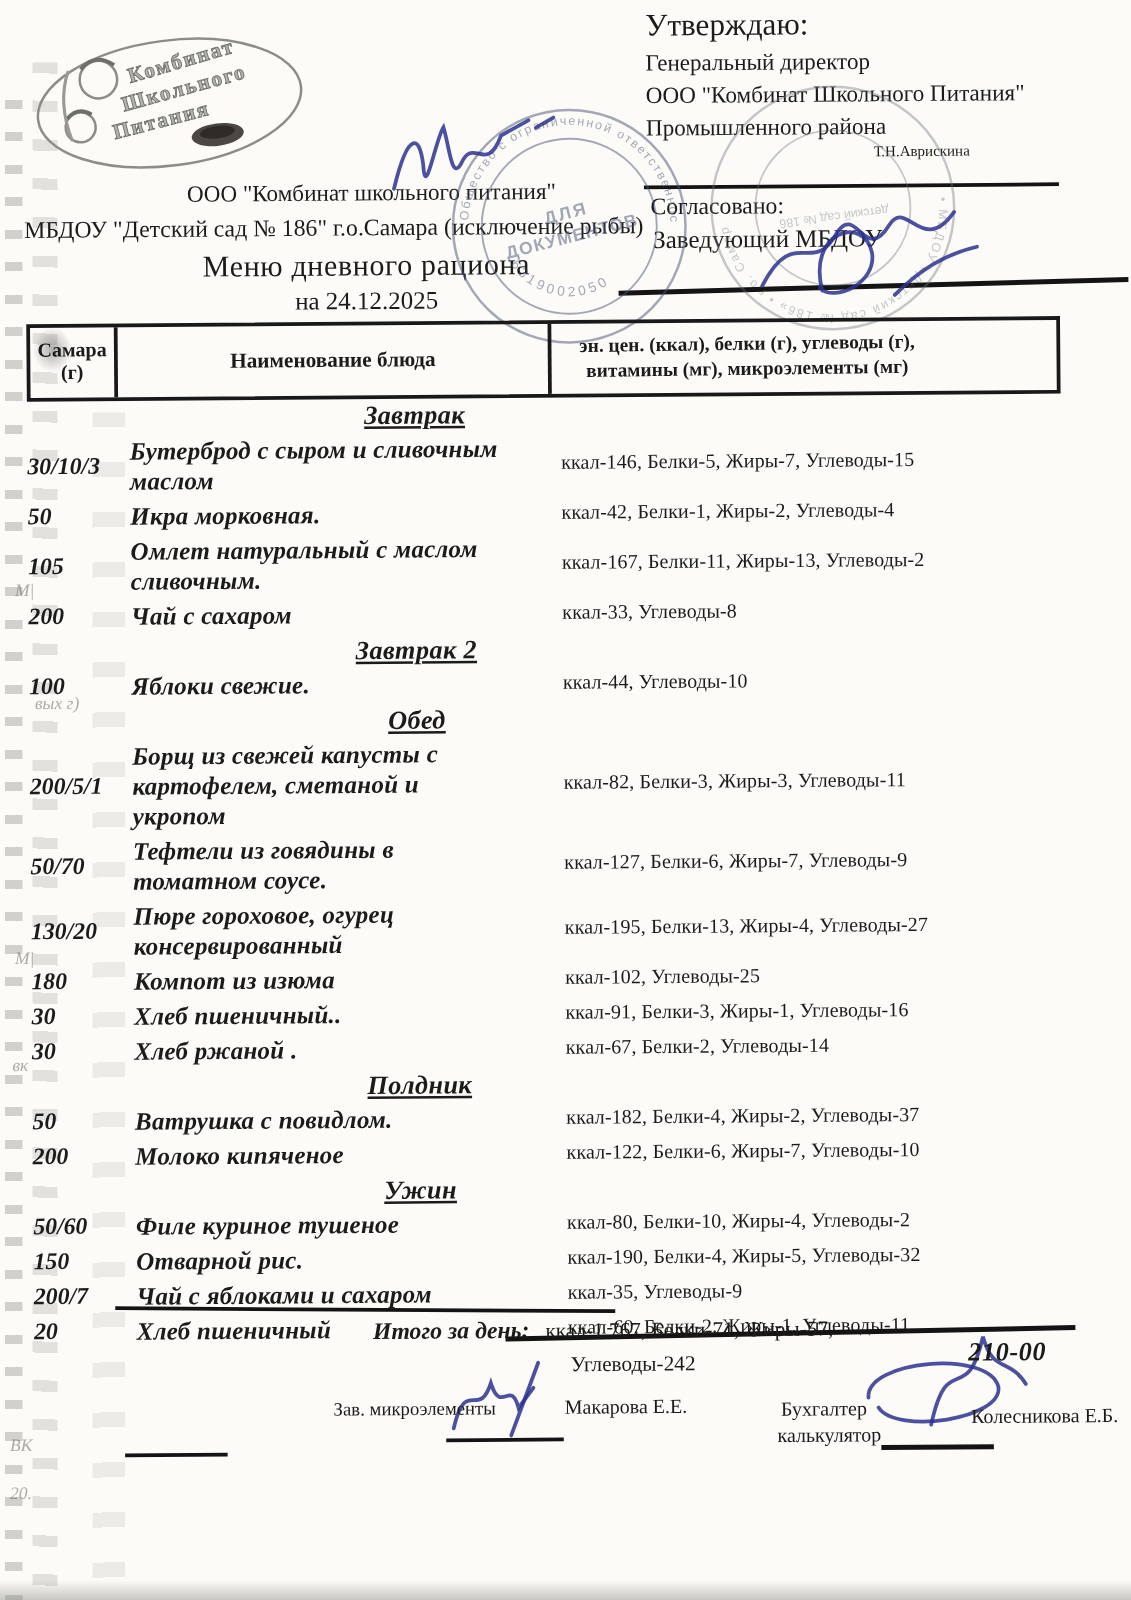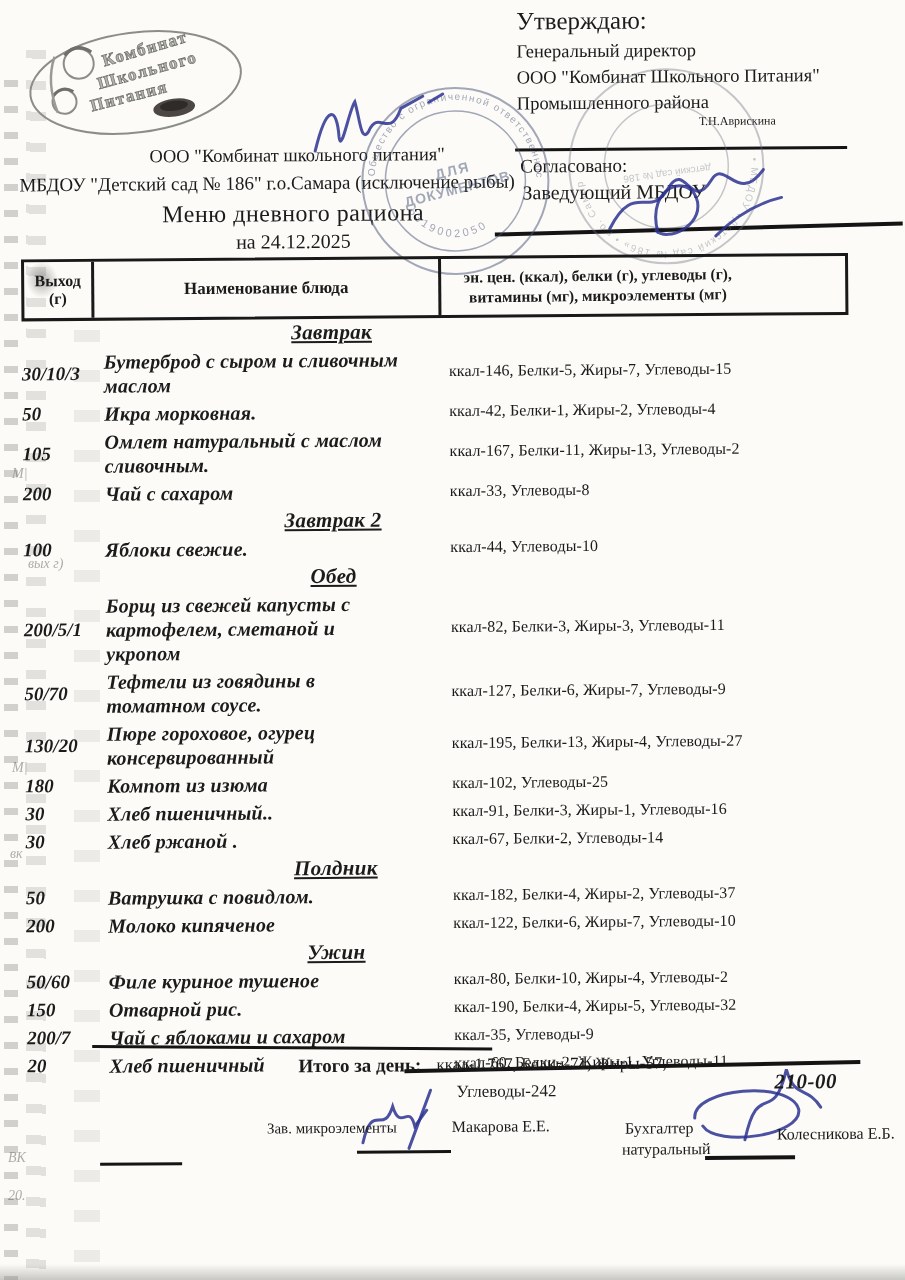--- a/index.html
+++ b/index.html
@@ -1,20 +1,20 @@
 <!DOCTYPE html>
 <html><head>
 <meta charset="utf-8">
 <style>
   html,body{margin:0;padding:0;background:#e8e8e6;}
   .page{position:relative;width:905px;height:1280px;background:#fcfbf8;overflow:hidden;
         font-family:"Liberation Serif","DejaVu Serif",serif;color:#1b1b1b;}
   .tilt{position:absolute;inset:0;transform:rotate(-0.45deg);transform-origin:50% 40%;}
   .abs{position:absolute;}
-  .b{font-weight:bold;} .i{font-style:italic;}
+  .b{font-weight:bold;font-style:italic;} .i{font-style:italic;}
   .line{position:absolute;background:#141414;}
   
   .thead{position:absolute;left:23px;top:256px;width:827px;height:62px;box-sizing:border-box;
          border:3px solid #191919;display:grid;grid-template-columns:70px 347px 313px 1fr;}
   .thead .cell{border-right:3px solid #191919;display:flex;align-items:center;justify-content:center;
                text-align:center;padding:2px 4px;box-sizing:border-box;}
   .thead .cell:last-child{border-right:none;}
   .c1{font-size:16px;font-weight:bold;}
   .c2{font-size:17px;font-weight:bold;}
   .c3{font-size:15.5px;font-weight:bold;line-height:1.3;transform:rotate(-0.3deg);}
@@ -142,21 +142,21 @@
     <svg style="left:348px;top:1086px;" width="105" height="72" viewBox="0 0 105 72">
       <path class="sig" d="M10,56 C20,14 30,50 40,20 C48,46 56,16 62,40 L74,24"></path>
       <path class="sig" d="M56,62 L78,4"></path>
     </svg>
     <svg style="left:668px;top:1058px;" width="160" height="105" viewBox="0 0 160 105">
       <path class="sig" d="M22,62 C20,32 118,24 126,54 C130,80 44,92 30,70"></path>
       <path class="sig" d="M72,84 C86,22 100,72 114,14 C122,44 134,30 148,52"></path>
     </svg>
 
     <div class="thead">
-      <div class="cell c1">Выход (г)</div>
+      <div class="cell c1">Самара (г)</div>
       <div class="cell c2">Наименование блюда</div>
       <div class="cell c3">эн. цен. (ккал), белки (г), углеводы (г), витамины (мг), микроэлементы (мг)</div>
     </div>
 
     <div class="menu">
 
       <div class="sec">Завтрак</div>
       <div class="row">
         <span class="w">30/10/3</span>
         <span class="d">Бутерброд с сыром и сливочным маслом</span>
@@ -257,18 +257,18 @@
     <div class="abs b" style="left:294px;top:1054px;font-size:19px;">Итого за день:</div>
     <div class="abs" style="left:432px;top:1055px;font-size:17px;">ккал-1 767, Белки-71, Жиры-57,</div>
     <div class="abs" style="left:432px;top:1082px;font-size:17px;margin-left:20px;">Углеводы-242</div>
     <div class="abs b i" style="left:770px;top:1072px;font-size:21px;letter-spacing:.5px;">210-00</div>
 
     <div class="line" style="left:95px;top:1160px;width:82px;height:3px;"></div>
     <div class="abs" style="left:262px;top:1119px;font-size:15px;">Зав. микроэлементы</div>
     <div class="line" style="left:352px;top:1150px;width:94px;height:3px;"></div>
     <div class="abs" style="left:447px;top:1118px;font-size:16px;">Макарова Е.Е.</div>
     <div class="abs" style="left:620px;top:1121px;font-size:16px;">Бухгалтер</div>
-    <div class="abs" style="left:617px;top:1142px;font-size:16px;">натуральный</div>
+    <div class="abs" style="left:617px;top:1142px;font-size:16px;">калькулятор</div>
     <div class="line" style="left:700px;top:1158px;width:90px;height:4px;"></div>
     <div class="abs" style="left:772px;top:1128px;font-size:16px;">Колесникова Е.Б.</div>
 
   </div>
 </div>
 
 </body></html>

